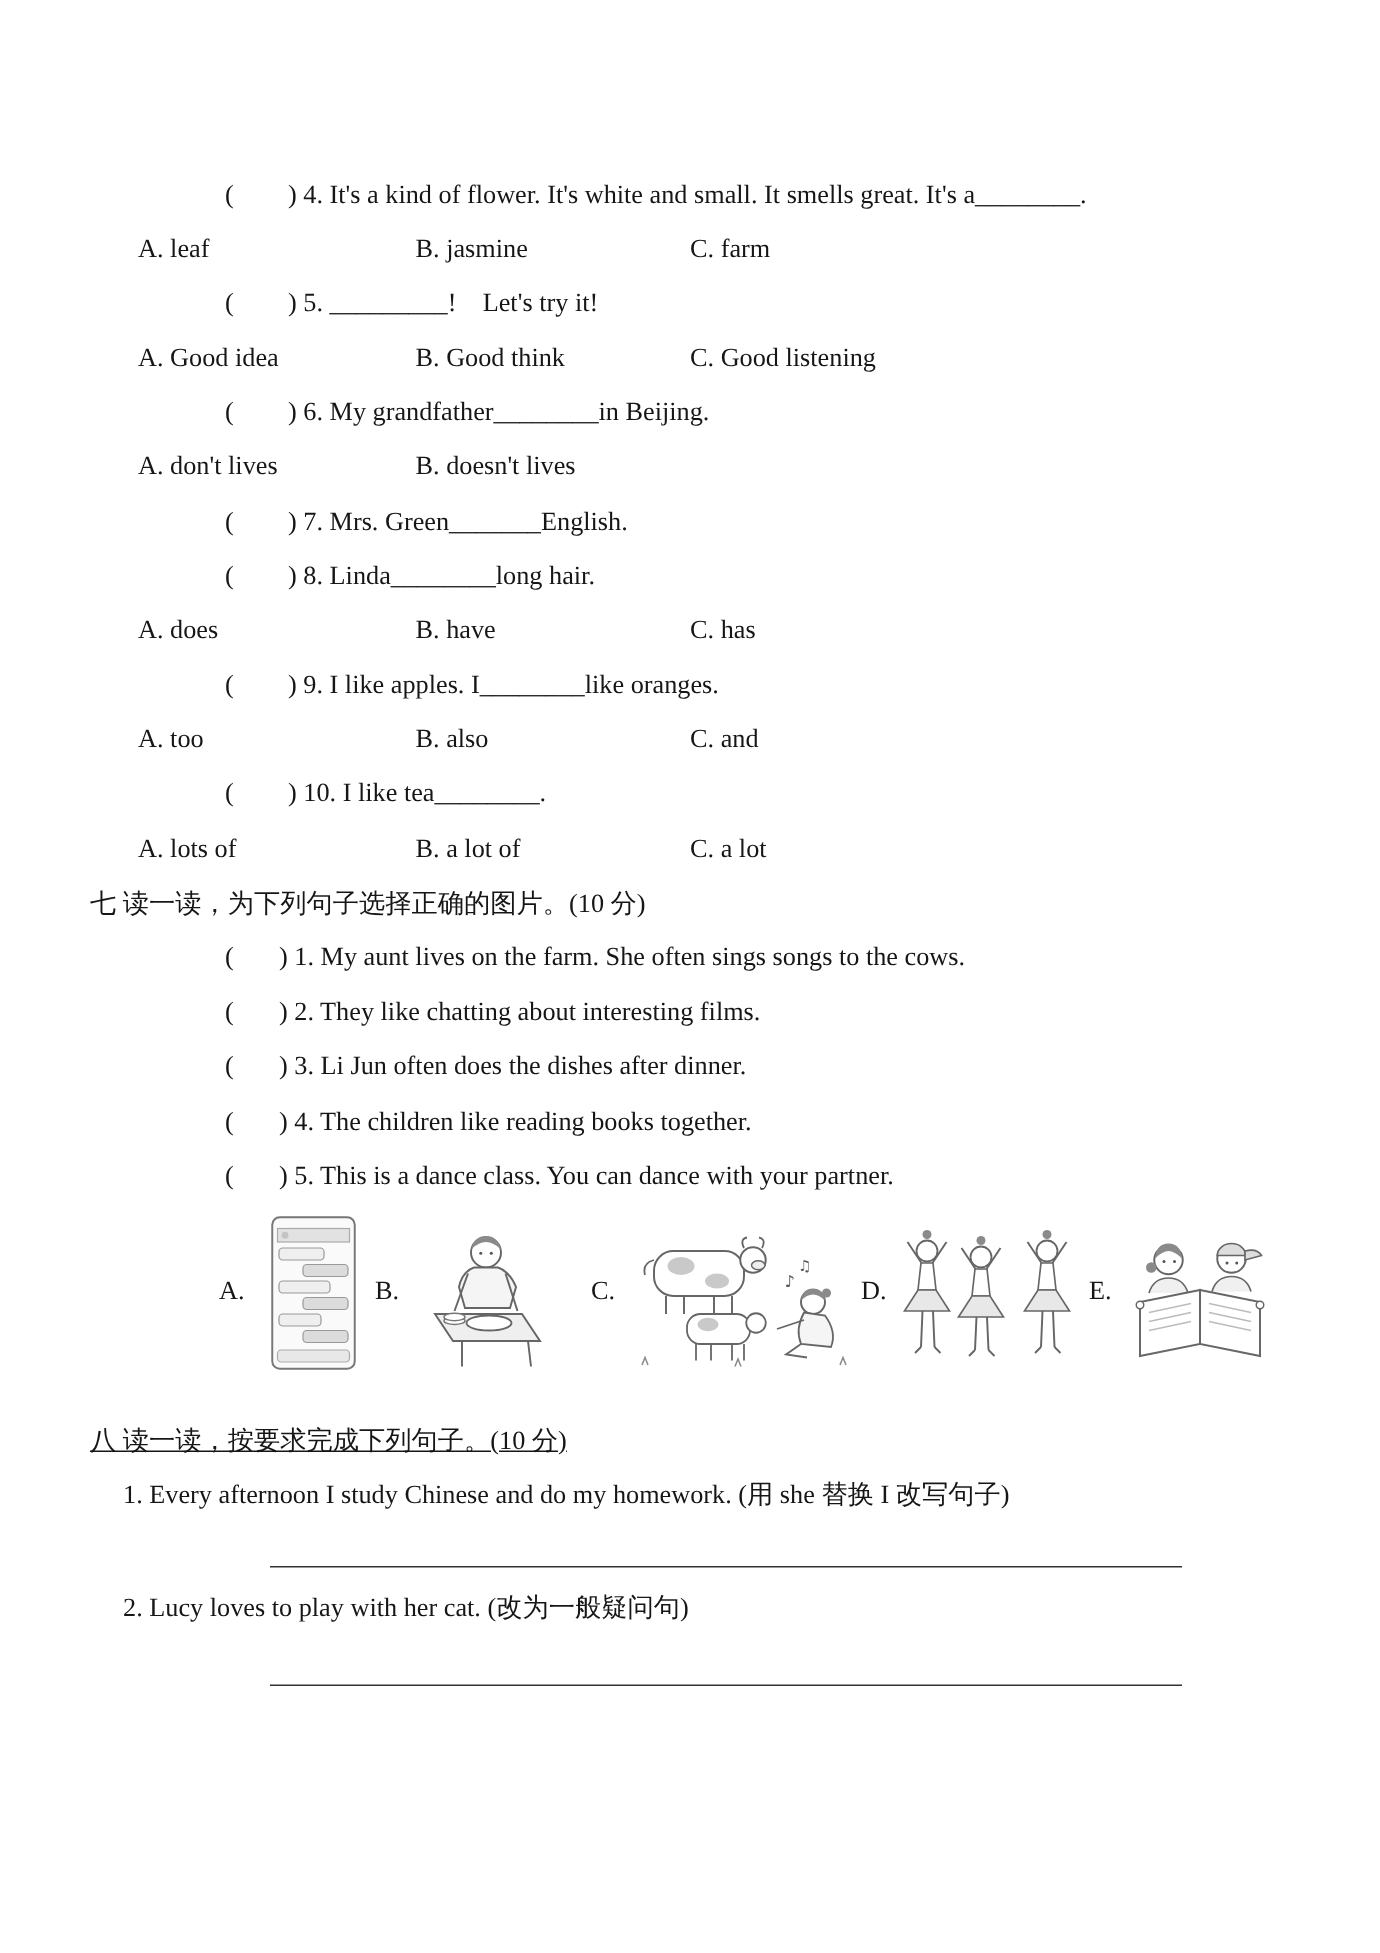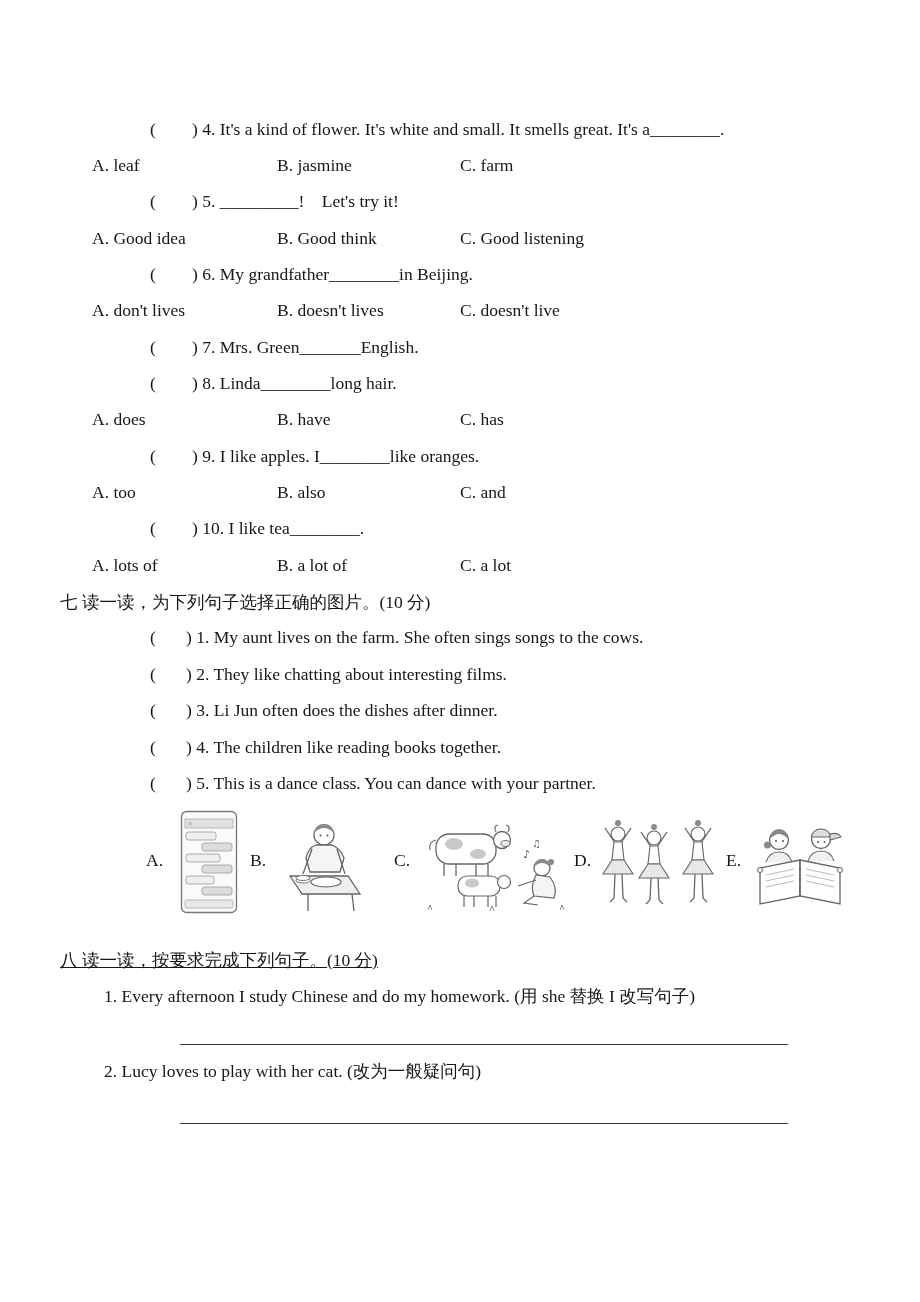--- a/index.html
+++ b/index.html
@@ -19,21 +19,21 @@
   .paren-narrow { display:inline-block; width:36px; }
   .opt-line {
     margin-left:92px;
     height:36.35px;
     display:grid;
     grid-template-columns:185px 183px 1fr;
     align-items:center;
   }
   .section-title { margin-left:60px; }
   .s7-item { margin-left:150px; }
-  .s8-item { margin-left:104px; }
+  .s8-item { margin-left:82px; }
   .image-row { position:relative; height:112px; margin-top:6px; }
   .image-row .img-label { position:absolute; top:42px; }
   .image-row svg { position:absolute; }
   .s8-title { margin-top:22px;text-decoration:underline; }
   .answer-line {
     margin-left:180px;
     width:608px;
     height:30px;
     border-bottom:1.3px solid #333;
   }
@@ -67,21 +67,20 @@
       <span>C. Good listening</span>
     </div>
 
     <div class="line q-line">
       <span class="paren">(</span>
       <span>) 6. My grandfather________in Beijing.</span>
     </div>
     <div class="opt-line">
       <span>A. don't lives</span>
       <span>B. doesn't lives</span>
-      <span>C. doesn't live</span>
     </div>
 
     <div class="line q-line">
       <span class="paren">(</span>
       <span>) 7. Mrs. Green_______English.</span>
     </div>
 
     <div class="line q-line">
       <span class="paren">(</span>
       <span>) 8. Linda________long hair.</span>

